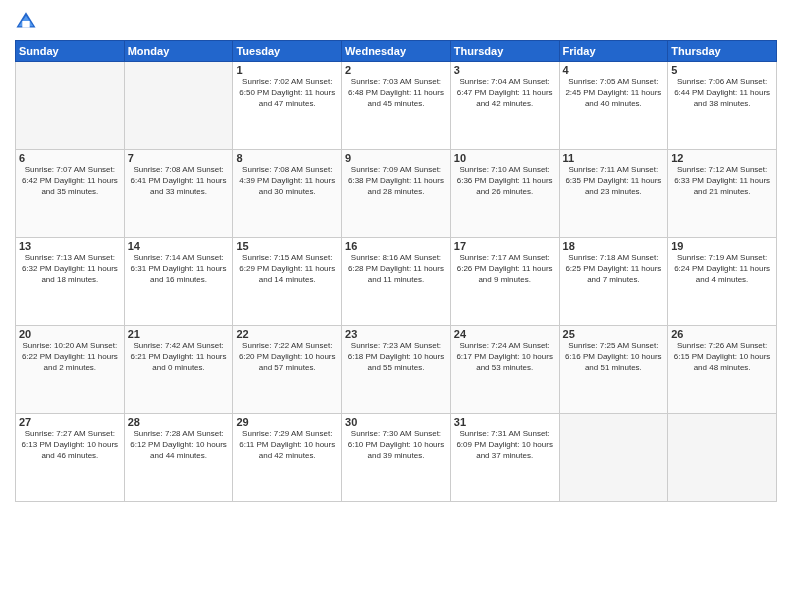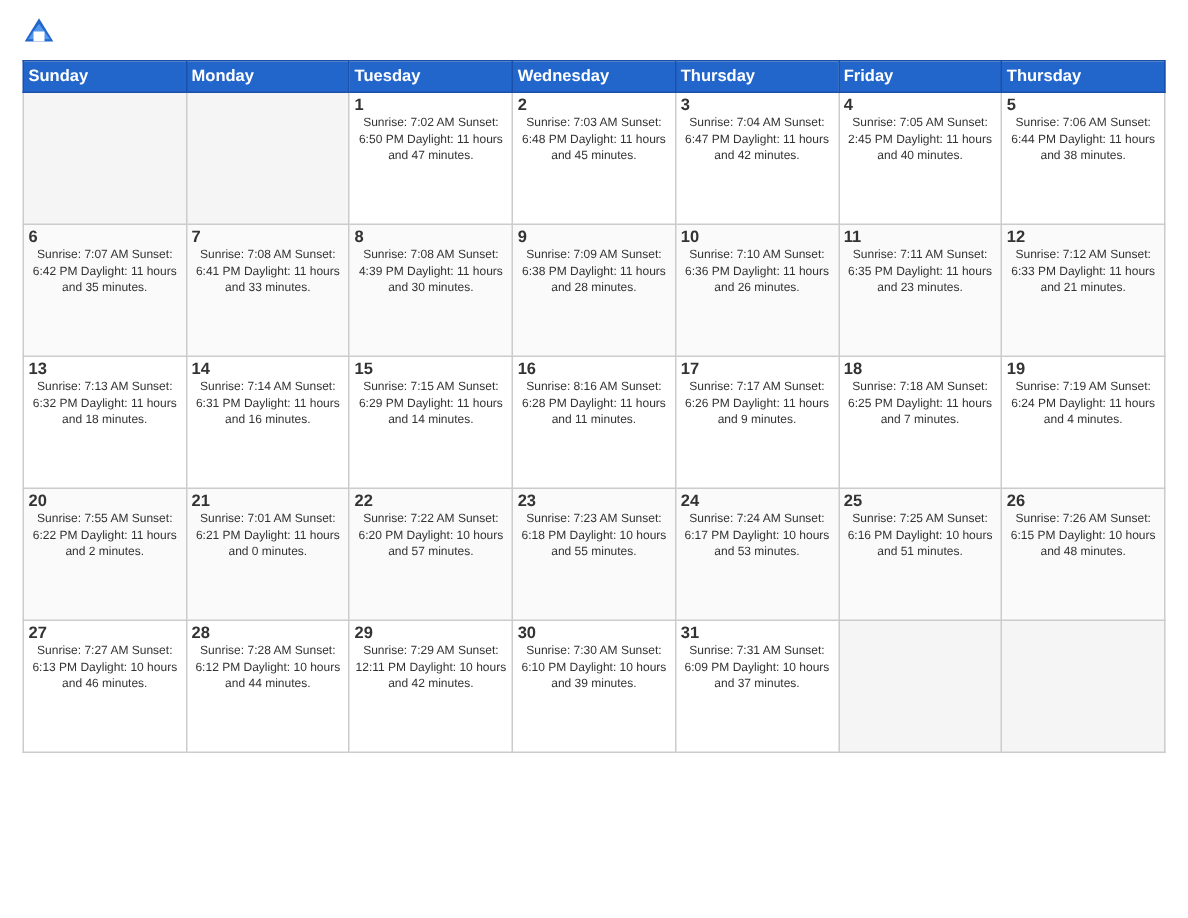--- a/index.html
+++ b/index.html
@@ -242,27 +242,27 @@
           <td>
             <div class="day-number">19</div>
             <div class="cell-content">Sunrise: 7:19 AM
 Sunset: 6:24 PM
 Daylight: 11 hours and 4 minutes.</div>
           </td>
         </tr>
         <tr>
           <td>
             <div class="day-number">20</div>
-            <div class="cell-content">Sunrise: 7:55 AM
+            <div class="cell-content">Sunrise: 10:20 AM
 Sunset: 6:22 PM
 Daylight: 11 hours and 2 minutes.</div>
           </td>
           <td>
             <div class="day-number">21</div>
-            <div class="cell-content">Sunrise: 7:01 AM
+            <div class="cell-content">Sunrise: 7:42 AM
 Sunset: 6:21 PM
 Daylight: 11 hours and 0 minutes.</div>
           </td>
           <td>
             <div class="day-number">22</div>
             <div class="cell-content">Sunrise: 7:22 AM
 Sunset: 6:20 PM
 Daylight: 10 hours and 57 minutes.</div>
           </td>
           <td>
@@ -299,21 +299,21 @@
           </td>
           <td>
             <div class="day-number">28</div>
             <div class="cell-content">Sunrise: 7:28 AM
 Sunset: 6:12 PM
 Daylight: 10 hours and 44 minutes.</div>
           </td>
           <td>
             <div class="day-number">29</div>
             <div class="cell-content">Sunrise: 7:29 AM
-Sunset: 12:11 PM
+Sunset: 6:11 PM
 Daylight: 10 hours and 42 minutes.</div>
           </td>
           <td>
             <div class="day-number">30</div>
             <div class="cell-content">Sunrise: 7:30 AM
 Sunset: 6:10 PM
 Daylight: 10 hours and 39 minutes.</div>
           </td>
           <td>
             <div class="day-number">31</div>

